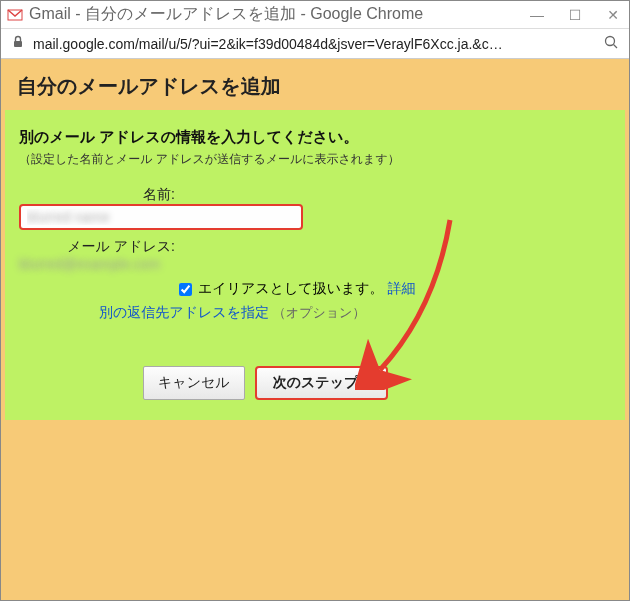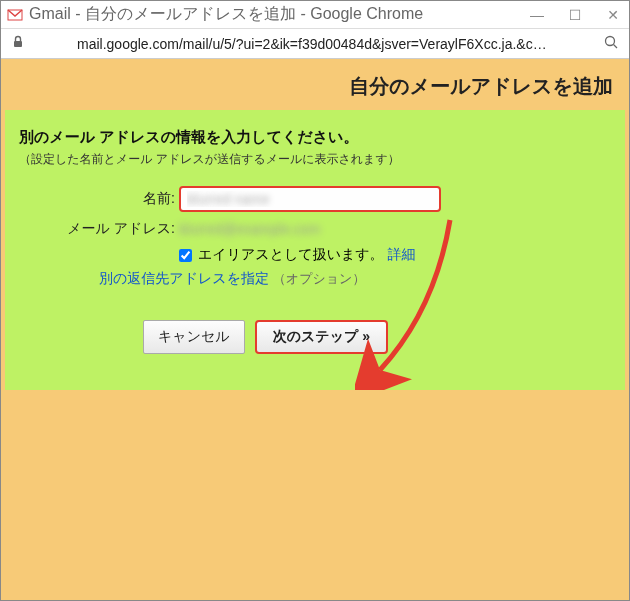--- a/index.html
+++ b/index.html
@@ -35,72 +35,70 @@
     }
     .window-btn { width: 20px; text-align: center; cursor: default; }
     .addressbar {
       height: 30px;
       display: flex;
       align-items: center;
       padding: 0 10px;
       font-size: 14px;
       color: #333;
       border-bottom: 1px solid #ccc;
-      gap: 44px;
     }
     .lock-icon { margin-right: 8px; color: #666; }
     .url { flex: 1; color: #222; }
     .zoom-icon { color: #666; }
     .page {
       background: #f7ca77;
       height: calc(601px - 60px);
       padding: 4px;
     }
     .header {
       padding: 10px 12px;
     }
     .page-title {
       font-size: 20px;
       font-weight: bold;
       color: #222;
-      text-align: right;
     }
     .content {
       background: #bef264;
       padding: 18px 14px 20px;
       min-height: 280px;
     }
     .section-heading {
       font-size: 15px;
       font-weight: bold;
       color: #111;
       margin-bottom: 4px;
     }
     .section-sub {
       font-size: 12px;
       color: #333;
       margin-bottom: 18px;
     }
     .form-row {
       display: flex;
-      align-items: center;
       margin-bottom: 8px;
+      flex-direction: column;
     }
     .form-label {
       width: 160px;
       text-align: right;
       font-size: 14px;
       color: #222;
       padding-right: 4px;
     }
     .form-value {
       font-size: 14px;
     }
     .name-input {
-      width: 262px;
+      width: 284px;
       height: 26px;
       border: 2px solid #e43c2e;
       border-radius: 4px;
       padding: 2px 6px;
       font-size: 14px;
       background: #fefefe;
       filter: none;
     }
     .blurred {
       color: transparent;
@@ -119,21 +117,21 @@
     .reply-row {
       margin-left: 80px;
       font-size: 14px;
       margin-bottom: 6px;
     }
     .option-note { color: #666; font-size: 13px; }
     .button-row {
       display: flex;
       gap: 10px;
       margin-left: 124px;
-      margin-top: 32px;
+      margin-top: 44px;
     }
     .btn {
       font-size: 14px;
       padding: 6px 14px;
       background: linear-gradient(#fdfdfd, #e8e8e8);
       border: 1px solid #aaa;
       border-radius: 2px;
       cursor: pointer;
       color: #222;
     }

